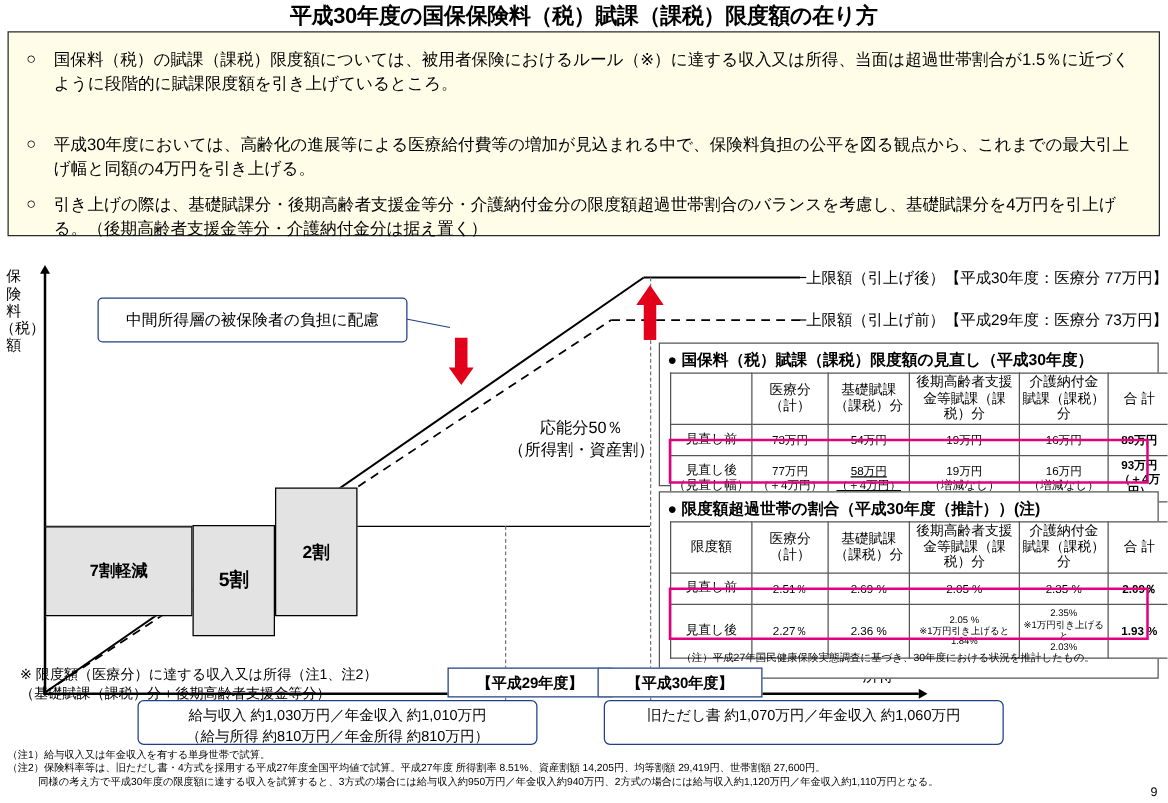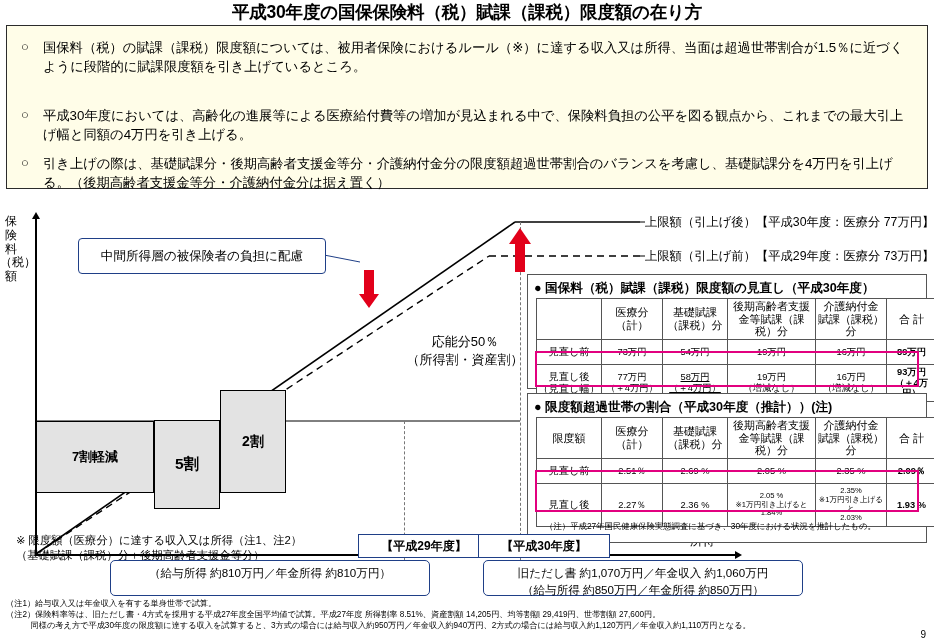--- a/index.html
+++ b/index.html
@@ -273,25 +273,25 @@
 （基礎賦課（課税）分＋後期高齢者支援金等分）</div>
 
   <div class="yearbox" style="left:330px;top:534px;width:130px;height:22px;margin-left:28px;">
     <span>【平成29年度】</span>
   </div>
   <div class="yearbox" style="left:478px;top:534px;width:130px;height:22px;">
     <span>【平成30年度】</span>
   </div>
 
   <div class="incbox" style="left:110px;top:560px;width:320px;height:36px;">
+    <div>給与収入 約1,030万円／年金収入 約1,010万円</div>
     <div>（給与所得 約810万円／年金所得 約810万円）</div>
   </div>
   <div class="incbox" style="left:483px;top:560px;width:320px;height:36px;">
     <div>旧ただし書 約1,070万円／年金収入 約1,060万円</div>
-    <div>（給与所得 約850万円／年金所得 約850万円）</div>
   </div>
 
   <div class="footnotes">
     <div>（注1）給与収入又は年金収入を有する単身世帯で試算。</div>
     <div>（注2）保険料率等は、旧ただし書・4方式を採用する平成27年度全国平均値で試算。平成27年度 所得割率 8.51%、資産割額 14,205円、均等割額 29,419円、世帯割額 27,600円。</div>
     <div>　　　同様の考え方で平成30年度の限度額に達する収入を試算すると、3方式の場合には給与収入約950万円／年金収入約940万円、2方式の場合には給与収入約1,120万円／年金収入約1,110万円となる。</div>
   </div>
 
   <div class="pagenum">9</div>
 </div>

